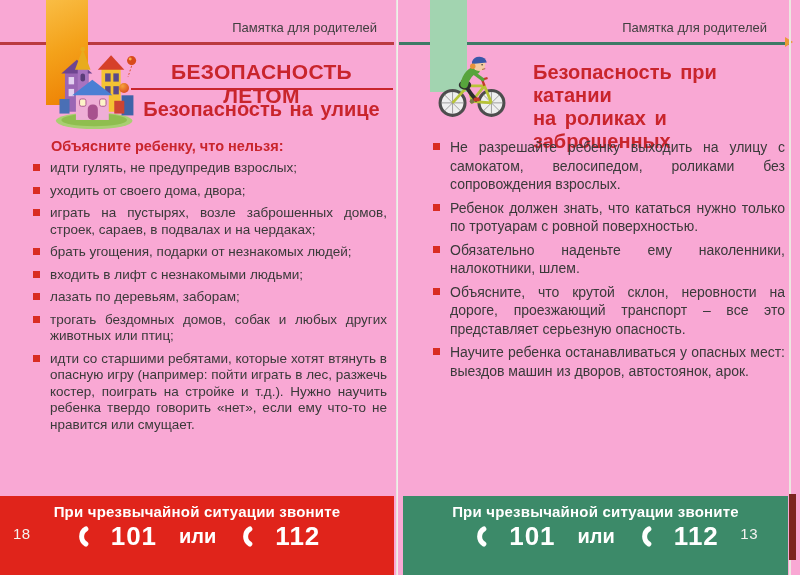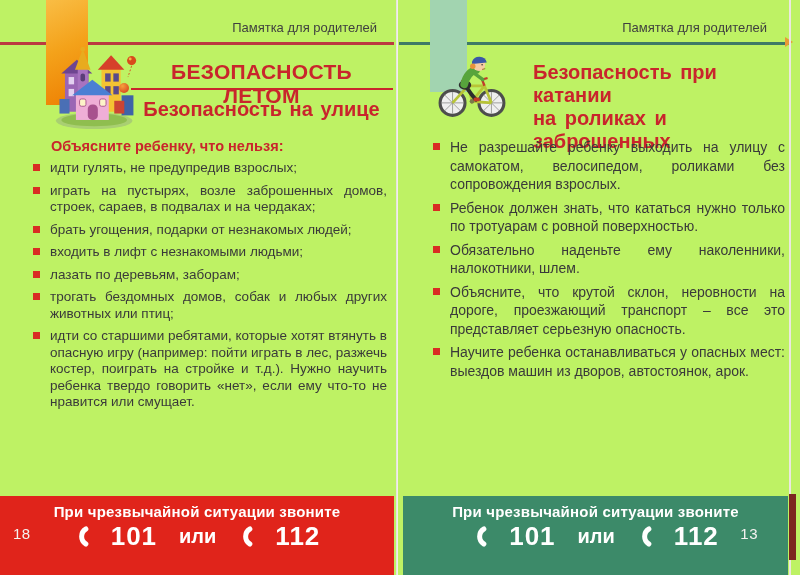--- a/index.html
+++ b/index.html
@@ -1,19 +1,19 @@
 <!DOCTYPE html>
 <html><head>
 <meta charset="utf-8">
 <style>
   * { margin:0; padding:0; box-sizing:border-box; }
   html,body { width:800px; height:575px; }
   body { font-family:"Liberation Sans", sans-serif; background:#ffffff; position:relative; overflow:hidden; }
 
-  .spread { position:absolute; inset:0; background:#bef264; }
+  .spread { position:absolute; inset:0; background:#f9a8d4; }
 
   .page { position:absolute; top:0; height:575px; }
   .page-left  { left:0;   width:397px; }
   .page-right { left:397px; width:395px; }
 
   
   .bar-orange { position:absolute; left:46px; top:0; width:42px; height:105px;
                 background:linear-gradient(155deg,#f9bd45 0%,#f4a21a 45%,#ed7d01 100%); z-index:3; }
   .bar-green  { position:absolute; left:33px; top:0; width:37px; height:92px; background:#a2d4b0; z-index:3; }
 
@@ -130,20 +130,24 @@
 
     <h3 class="section-heading">Объясните ребенку, что нельзя:</h3>
 
     <ul class="bullets bullets-left">
 
         <li class="bullet-item">
           <span class="sq"></span>
           <span>идти гулять, не предупредив взрослых;</span>
         </li>
 
+        <li class="bullet-item">
+          <span class="sq"></span>
+          <span>уходить от своего дома, двора;</span>
+        </li>
 
         <li class="bullet-item">
           <span class="sq"></span>
           <span>играть на пустырях, возле заброшенных домов, строек, сараев, в подвалах и на чердаках;</span>
         </li>
 
         <li class="bullet-item">
           <span class="sq"></span>
           <span>брать угощения, подарки от незнакомых людей;</span>
         </li>

